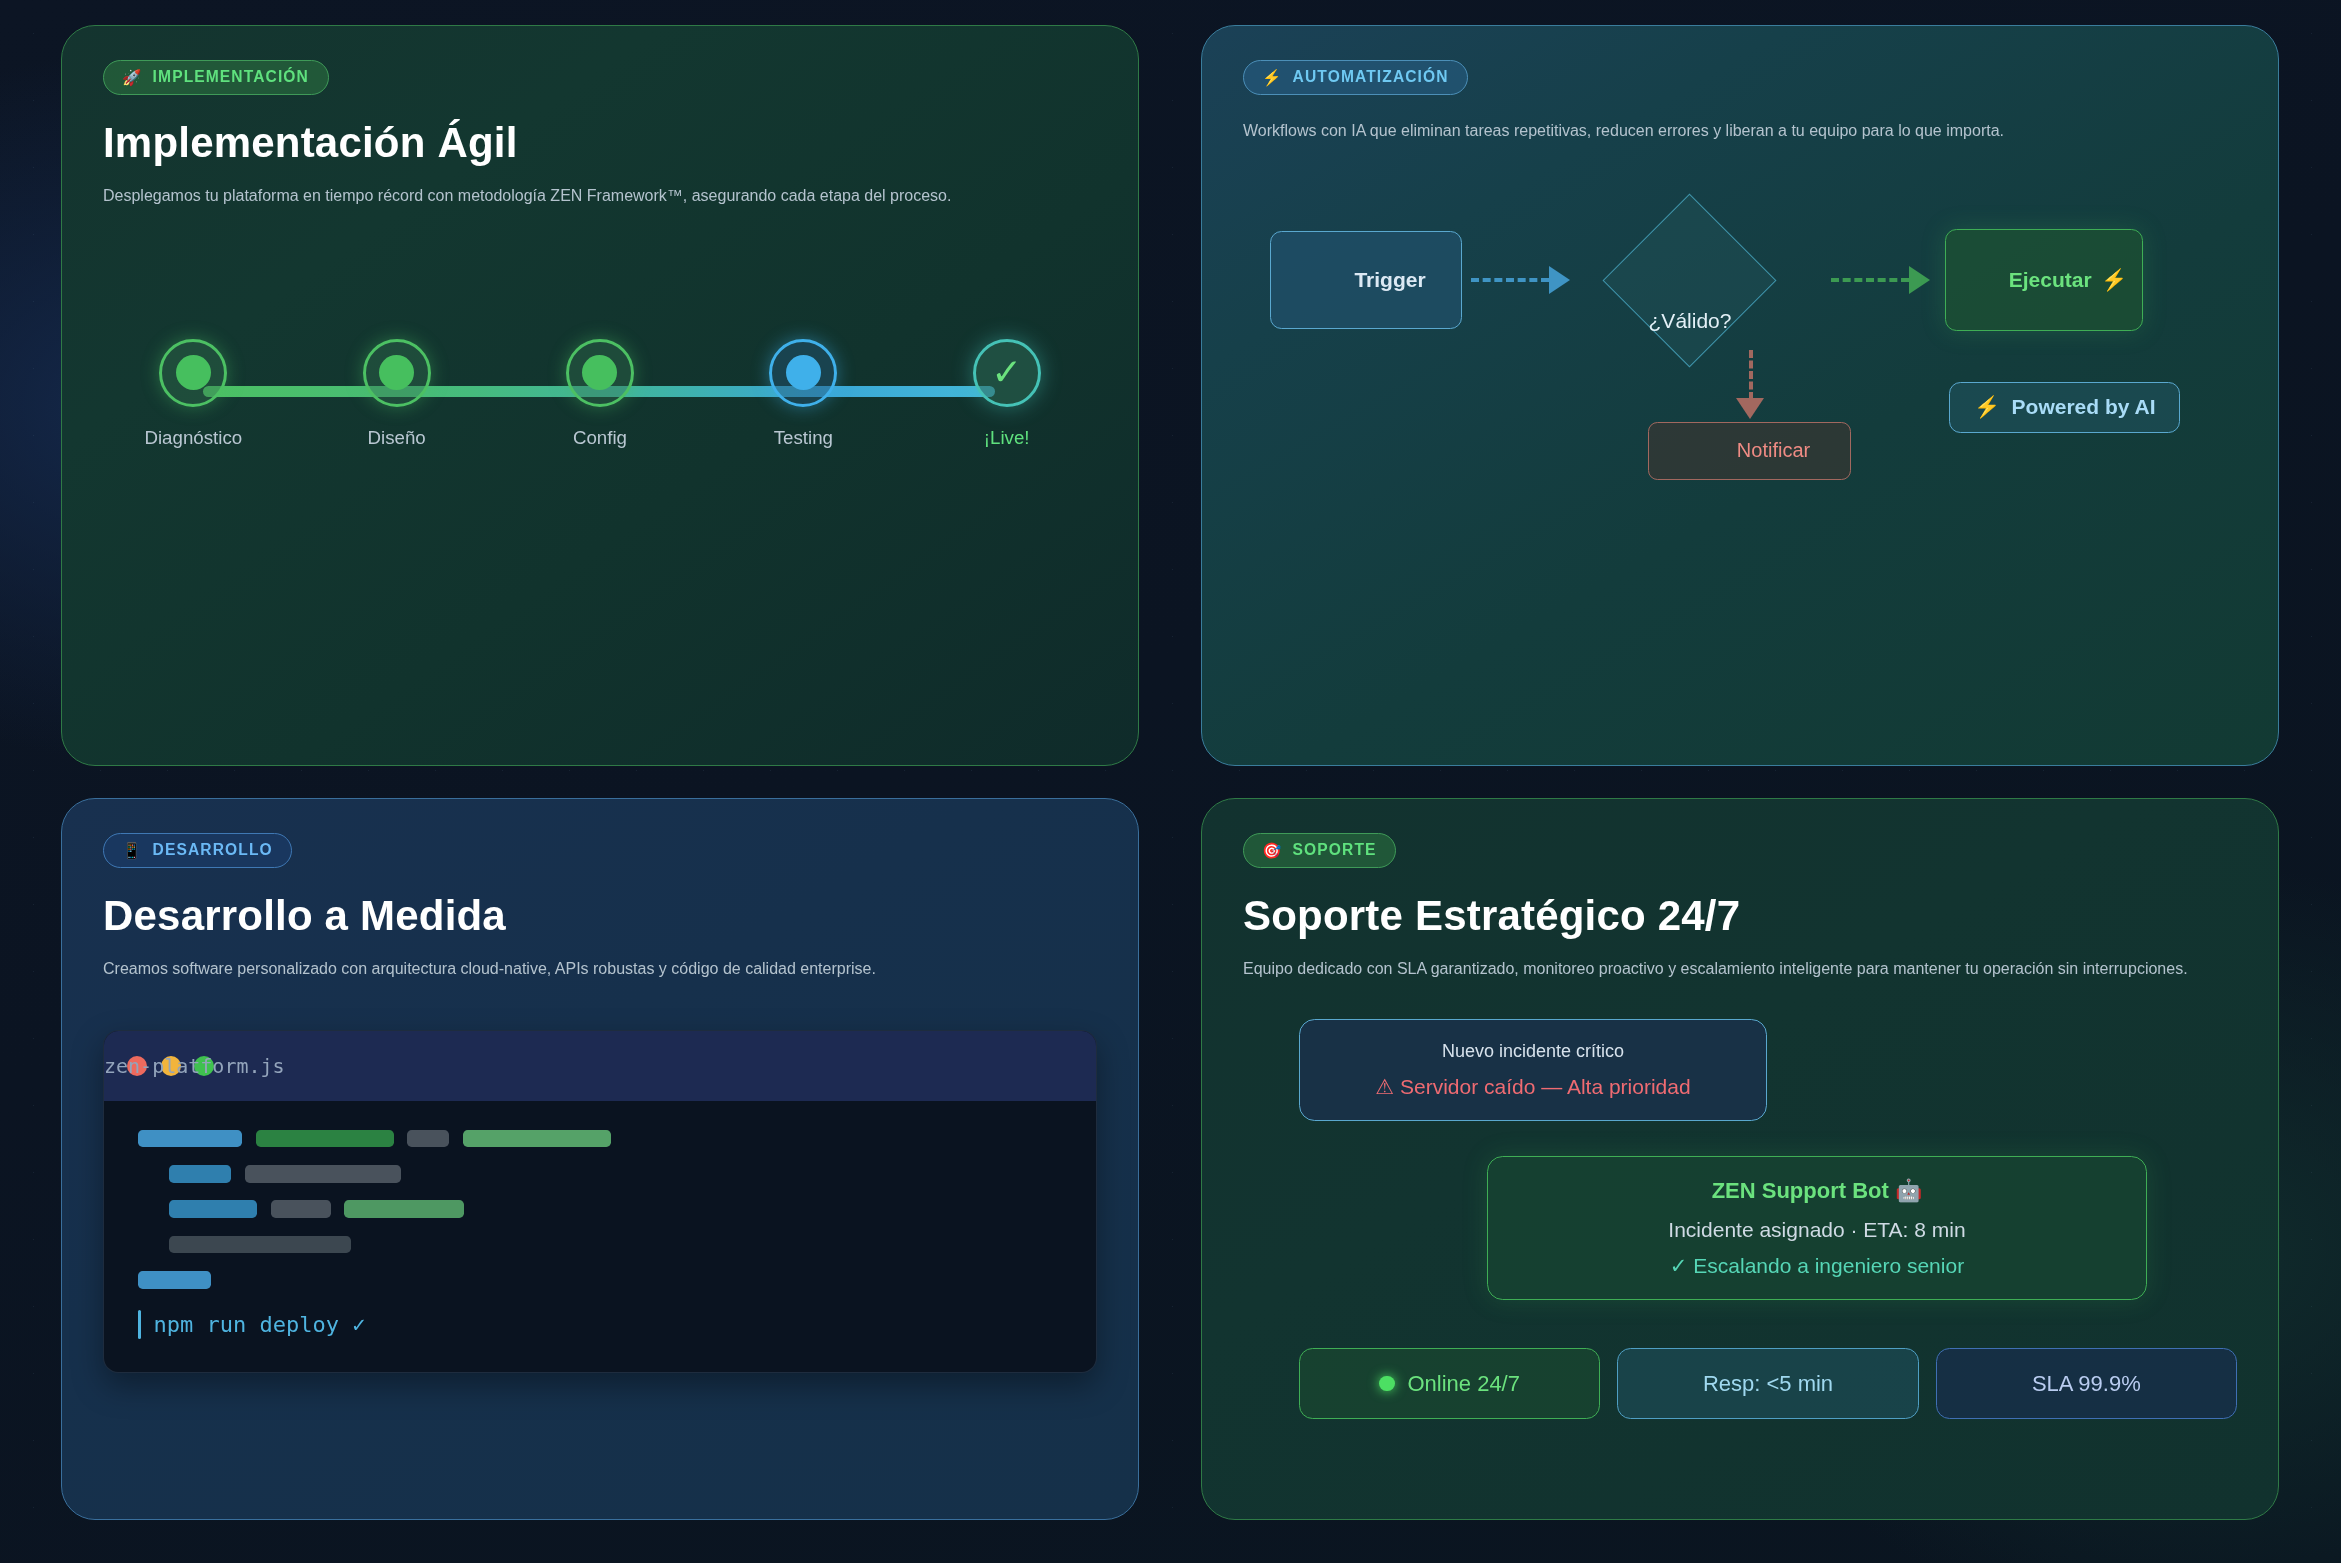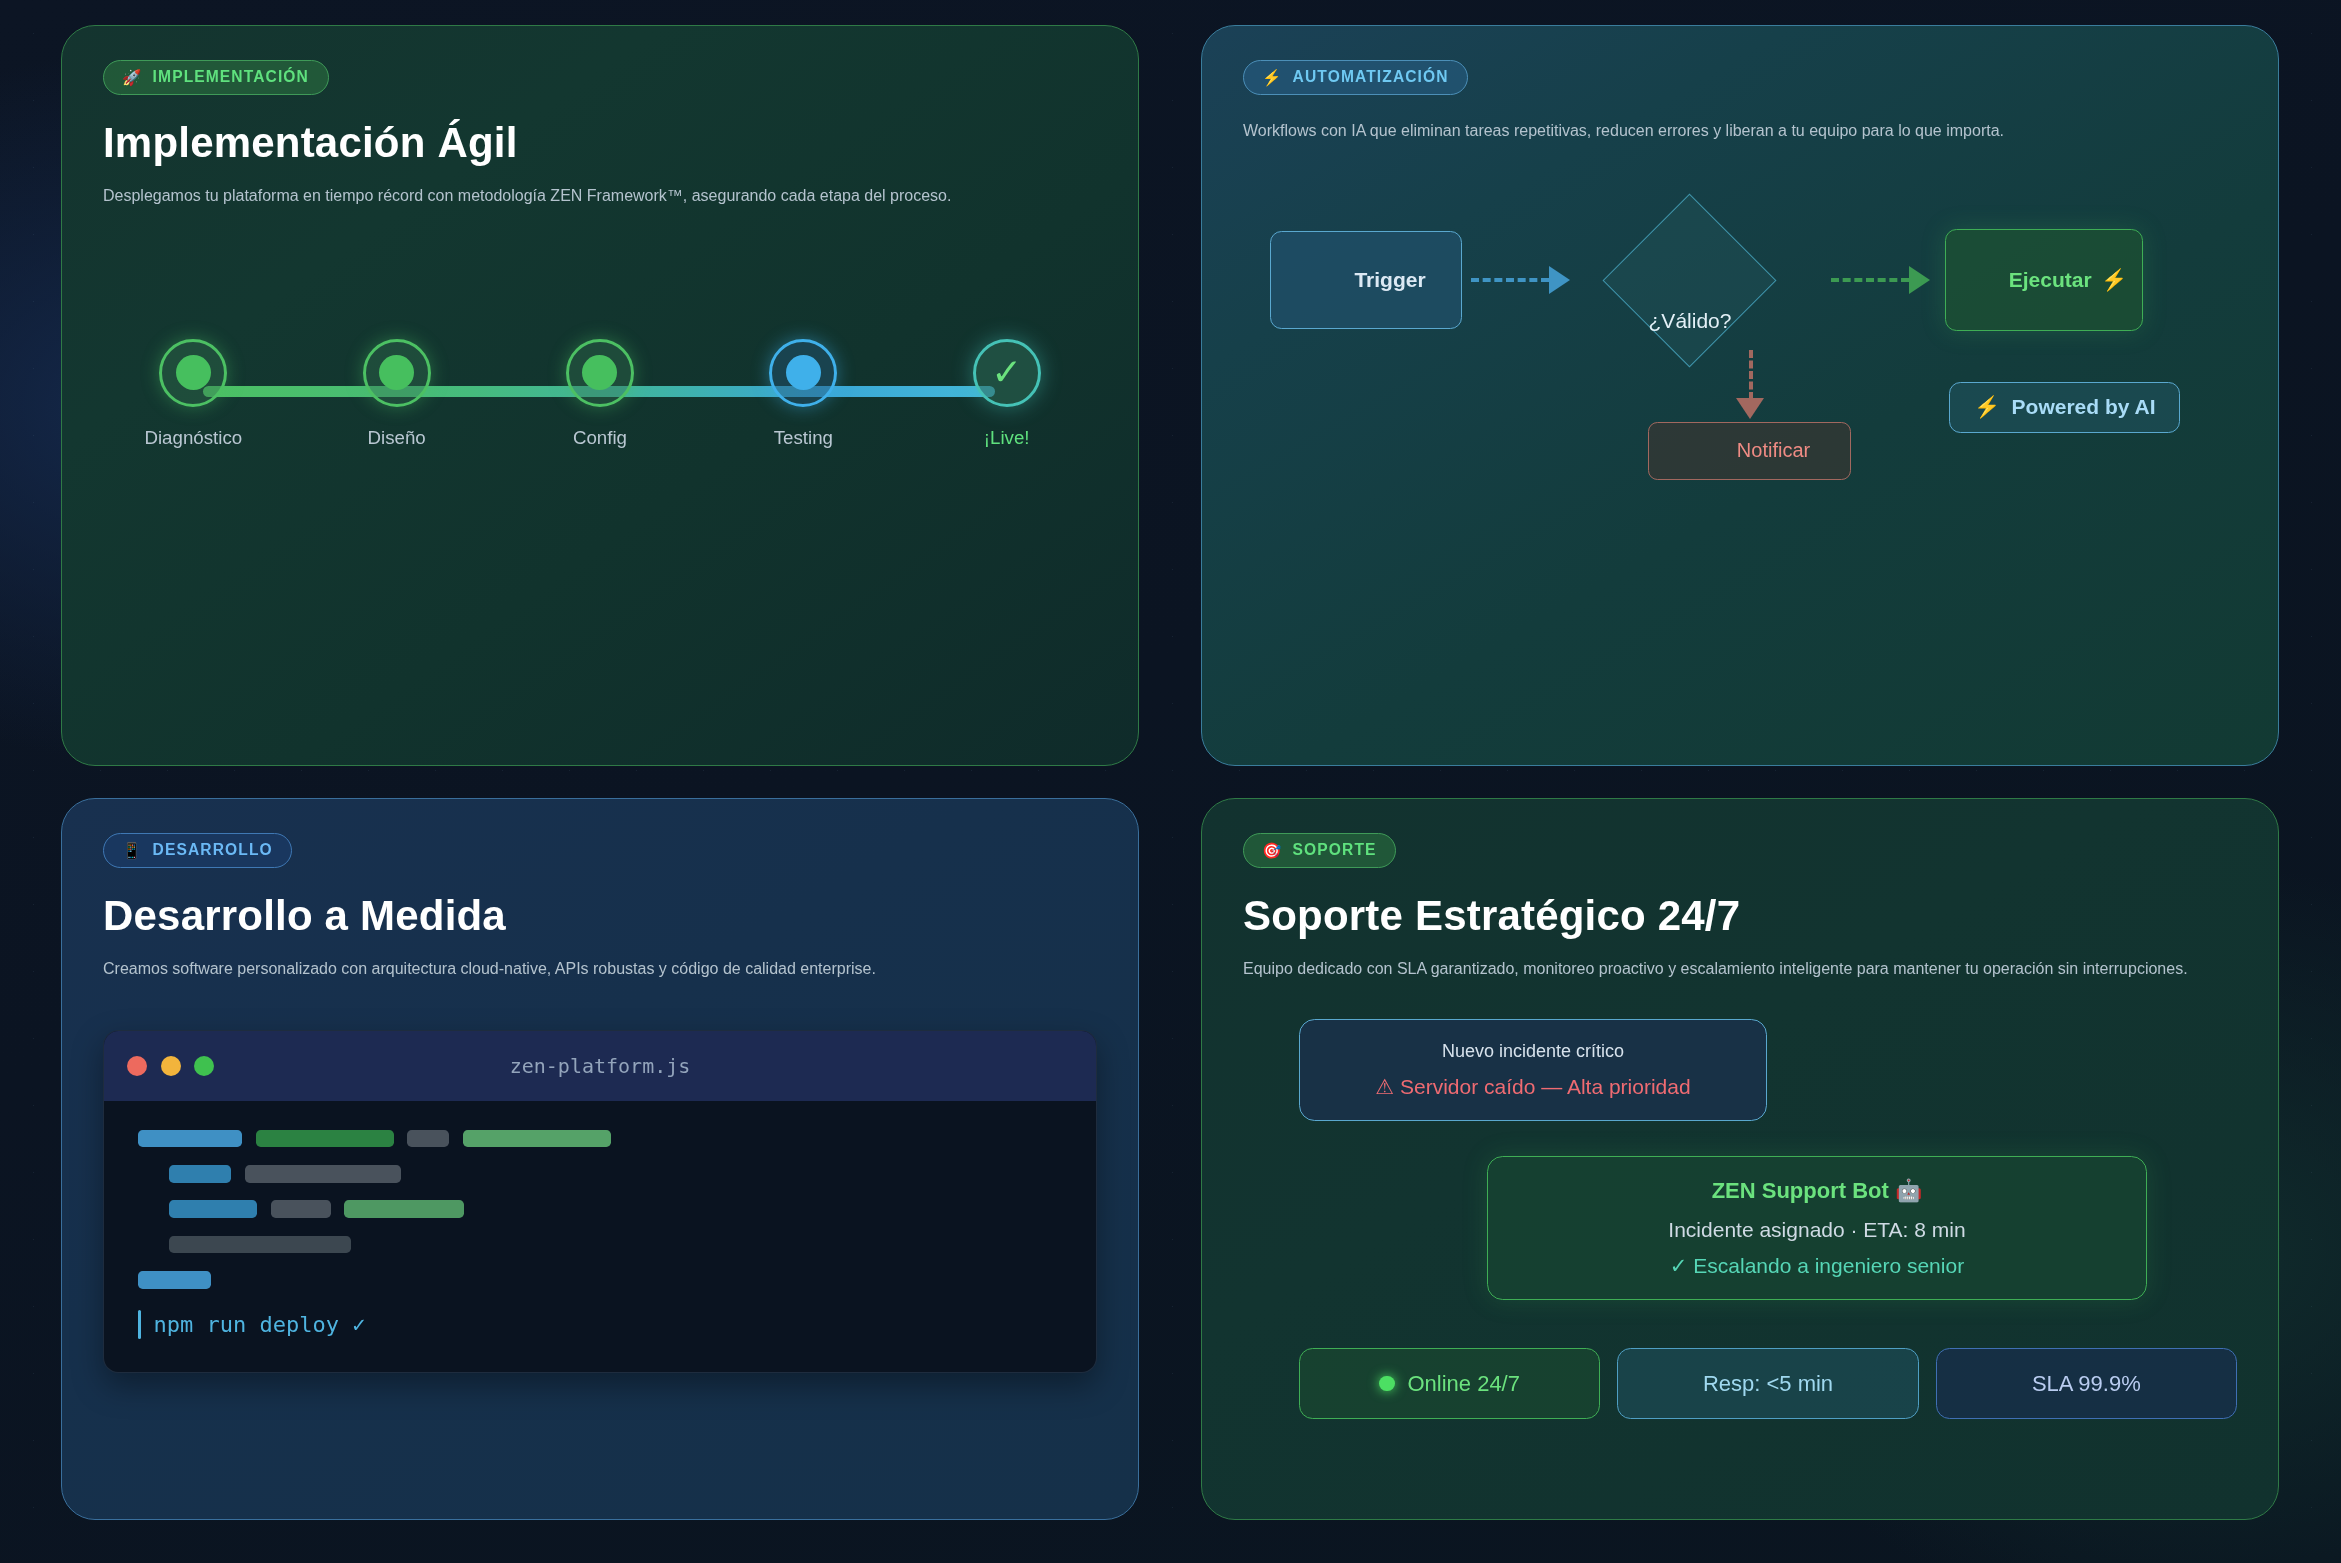--- a/index.html
+++ b/index.html
@@ -253,21 +253,20 @@
     padding: 0 23px;
     position: relative;
   }
   .dots { display: flex; gap: 13.5px; }
   .dot { width: 20px; height: 20px; border-radius: 50%; }
   .dot.r { background: #ed6a5e; }
   .dot.y { background: #f2b43c; }
   .dot.g { background: #3fc14f; }
   .code-file {
     position: absolute; left: 0; right: 0;
-    text-align: center;
     font-size: 20px;
     color: #93a4bb;
     font-family: "DejaVu Sans Mono", monospace;
   }
   .code-body { padding: 29px 34px 33px 34px; }
   .code-row { display: flex; align-items: center; gap: 13.5px; margin-bottom: 17.7px; }
   .cbar { height: 17.7px; border-radius: 4.7px; }
 
   .term {
     display: flex; align-items: center; gap: 12.5px;

